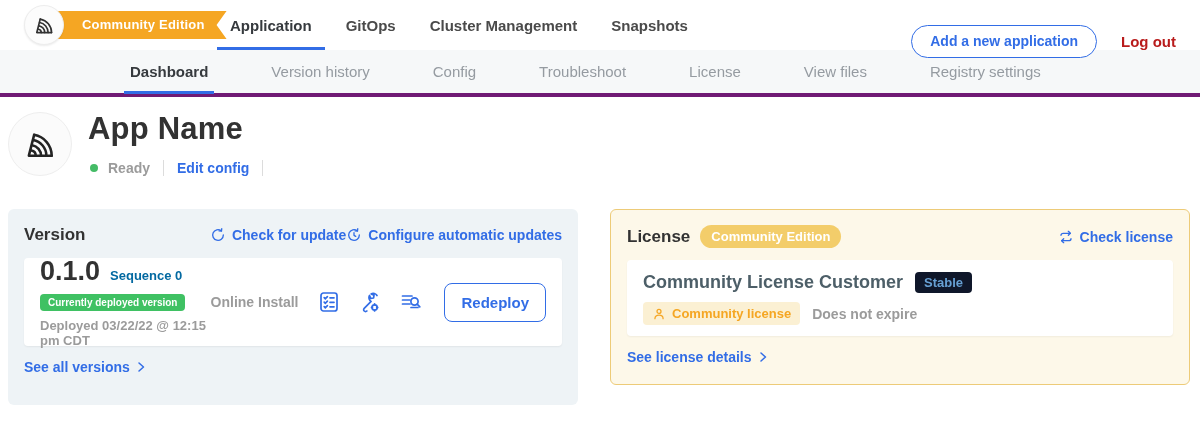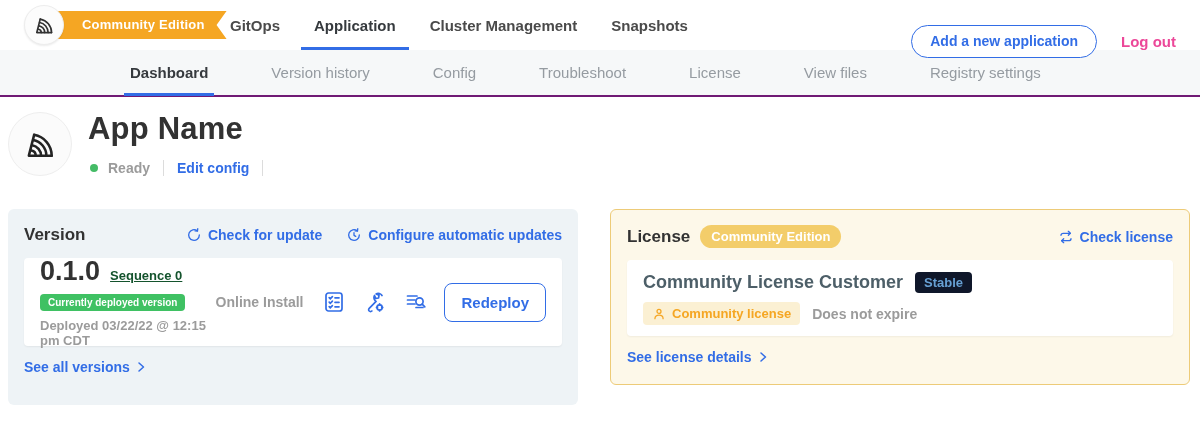--- a/index.html
+++ b/index.html
@@ -36,25 +36,25 @@
   .nav-item.active { color:#363a3e; }
   .nav-item.active::after {
     content:""; position:absolute; left:0; right:0; bottom:0; height:3px; background:#326DE6;
   }
   .topnav-right { position:absolute; right:24px; top:16px; height:50px; display:flex; align-items:center; gap:24px; }
   .add-app-btn {
     height:33px; padding:0 18px; border:1.5px solid #326DE6; border-radius:17px;
     background:#fff; color:#326DE6; font-size:14px; font-weight:bold; cursor:pointer;
     font-family:inherit; white-space:nowrap;
   }
-  .logout { font-size:15px; font-weight:600; color:#ec4899; cursor:pointer; white-space:nowrap; }
+  .logout { font-size:15px; font-weight:600; color:#b91c1c; cursor:pointer; white-space:nowrap; }
 
   
   .subnav {
-    height:47px; background:#f6f8f9; border-bottom:2px solid #701a75;
+    height:47px; background:#f6f8f9; border-bottom:4px solid #701a75;
     display:flex; padding-left:124px; gap:51px;
   }
   .subtab {
     position:relative; display:flex; align-items:center; padding:0 6px;
     font-size:15px; color:#959ba1; cursor:pointer; white-space:nowrap;
   }
   .subtab.active { color:#363a3e; font-weight:600; }
   .subtab.active::after {
     content:""; position:absolute; left:0; right:0; bottom:-1px; height:3px; background:#326DE6;
   }
@@ -75,43 +75,43 @@
   .edit-config { font-size:14px; font-weight:bold; color:#326DE6; cursor:pointer; }
 
   
   .cards { display:flex; gap:32px; padding:0 10px 0 8px; align-items:flex-start; }
 
   .version-card {
     width:570px; height:196px; background:#eef3f6; border-radius:6px; padding:16px;
   }
   .card-head { display:flex; align-items:center; justify-content:space-between; margin-bottom:13px; }
   .card-title { font-size:17px; font-weight:bold; color:#323232; }
-  .head-links { display:flex; align-items:flex-start; gap:24px; }
+  .head-links { display:flex; align-items:flex-start; }
   .blue-link { display:flex; align-items:center; gap:6px; color:#326DE6; font-size:14px; font-weight:bold; cursor:pointer; white-space:nowrap; }
   .blue-link svg { width:16px; height:16px; flex:0 0 auto; }
 
   .version-inner {
     background:#fff; border-radius:4px; box-shadow:0 1px 2px rgba(0,0,0,.06);
     padding:4px 16px; display:flex; align-items:center; justify-content:space-between; height:88px;
   }
   .ver-left {}
   .ver-line1 { display:flex; align-items:baseline; gap:10px; }
   .ver-number { font-size:27px; font-weight:bold; color:#323232; }
-  .ver-seq { font-size:13px; color:#14532d; font-weight:600;text-decoration:underline; }
+  .ver-seq { font-size:13px; color:#0369a1; font-weight:600; }
   .deployed-badge {
     display:inline-block; margin-top:7px; background:#3FC163; color:#fff;
     font-size:10px; font-weight:bold; padding:3px 8px; border-radius:4px;
   }
   .deployed-ts { margin-top:7px; font-size:13px; color:#9b9b9b; font-weight:600; }
   .ver-right { display:flex; align-items:center; gap:15px; }
   .install-type { font-size:14px; font-weight:bold; color:#9b9b9b; margin-right:3px; white-space:nowrap; }
   .icon-btn { width:26px; height:26px; color:#326DE6; cursor:pointer; display:flex; align-items:center; justify-content:center; }
   .icon-btn svg { width:24px; height:24px; }
   .redeploy-btn {
-    height:39px; padding:0 16px; background:#fff; border:1.5px solid #326DE6;
+    margin-left:5px; height:39px; padding:0 16px; background:#fff; border:1.5px solid #326DE6;
     border-radius:8px; color:#326DE6; font-size:15px; font-weight:bold; cursor:pointer; font-family:inherit;
   }
   .see-link { display:flex; align-items:center; gap:5px; margin-top:13px; color:#326DE6; font-size:14px; font-weight:bold; cursor:pointer; width:max-content; }
   .see-link svg { width:12px; height:12px; }
 
   .license-card {
     width:580px; height:176px; background:#FDF8E9; border:1px solid #EDCB78; border-radius:6px;
     padding:15px 16px;
   }
   .license-head { display:flex; align-items:center; justify-content:space-between; margin-bottom:12px; }
@@ -150,22 +150,22 @@
         <svg viewBox="0 0 32 32" fill="none" stroke="currentColor" stroke-width="2.4" stroke-linecap="round" stroke-linejoin="round">
           <path d="M10.5 7.4 L5.5 27 L27 27"></path>
           <path d="M10.5 7.4 A20 20 0 0 1 27 27"></path>
           <path d="M9.6 12.3 A15 15 0 0 1 22 27"></path>
           <path d="M8.7 17.2 A10 10 0 0 1 17 27"></path>
           <path d="M7.9 22.1 A5 5 0 0 1 12 27"></path>
         </svg>
       </div>
     </div>
     <nav class="mainnav">
+      <a class="nav-item active">Application</a>
       <a class="nav-item">GitOps</a>
-      <a class="nav-item active">Application</a>
       <a class="nav-item">Cluster Management</a>
       <a class="nav-item">Snapshots</a>
     </nav>
     <div class="topnav-right">
       <button class="add-app-btn">Add a new application</button>
       <a class="logout">Log out</a>
     </div>
   </header>
 
   <nav class="subnav">

